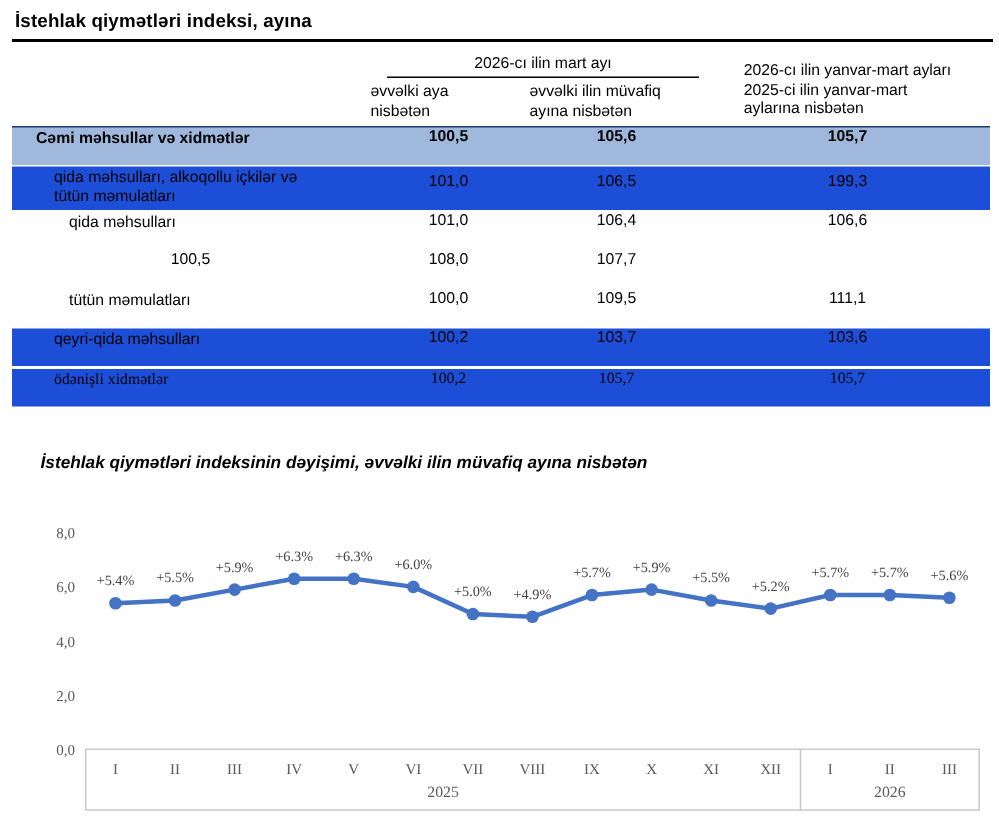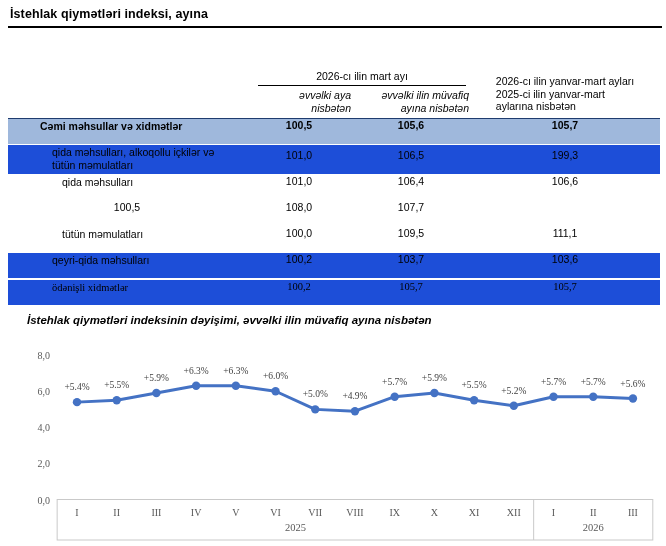--- a/index.html
+++ b/index.html
@@ -11,54 +11,53 @@
   
   .doc-title{
     position:absolute;left:8px;top:7px;width:652px;
     font-size:12.5px;font-weight:bold;
     padding:0 0 5px 2px;
     border-bottom:2.5px solid #000;
     letter-spacing:.1px;
   }
   
   .tbl{position:absolute;left:8px;top:34px;width:652px;font-size:10.5px;}
-  .thead{display:grid;grid-template-columns:238px 224px 190px;margin-top:34px;}
+  .thead{display:grid;grid-template-columns:238px 224px 190px;}
   .th-mid{display:flex;flex-direction:column;}
   .th-group{
     text-align:center;padding:2px 0 3px;margin:0 4px 0 12px;
     border-bottom:1.2px solid #000;
   }
   .th-sub2{display:grid;grid-template-columns:106px 118px;}
   .th-cell{
-    text-align:right;white-space:pre-line;line-height:12.5px;
+    text-align:left;white-space:pre-line;line-height:12.5px;
     padding:3px 1px 4px;
-    font-style:italic;
   }
   .th-right{
     display:flex;align-items:center;justify-content:center;
     white-space:pre-line;line-height:12.5px;padding-top:2px;
   }
   .trow{
     display:grid;grid-template-columns:238px 106px 118px 190px;
     border-top:1px solid #fff;
   }
-  .trow .c1{padding:1px 2px 2px 0;white-space:pre-line;line-height:13px;margin-left:16px;}
+  .trow .c1{padding:1px 2px 2px 0;white-space:pre-line;line-height:13px;}
   .trow .cv{
     display:flex;align-items:flex-end;justify-content:center;
     padding-bottom:12px;line-height:13px;
   }
   .total{background:#9fb8dc;font-weight:bold;border-top:1.5px solid #1f3c6e;}
   .shade{background:#1d4ed8;}
   .gap{border-top:2px solid #fff;font-family:Liberation Serif, serif;}
   .total .c1{padding-left:16px;}
   .ind1 .c1{padding-left:28px;}
   .ind2 .c1{padding-left:38px;}
   
   .chart-title{
-    position:absolute;left:27px;top:314px;width:620px;
+    position:absolute;left:27px;top:303px;width:620px;
     font-size:11.5px;font-weight:bold;font-style:italic;
   }
   #chart-svg{position:absolute;left:0;top:340px;}
   #chart-svg .ax{font:10px "Liberation Serif",serif;}
   #chart-svg .yr{font:10.5px "Liberation Serif",serif;}
   #chart-svg .dl{font:9.5px "Liberation Serif",serif;}
   #chart-svg .box{fill:none;stroke:#c9c9c9;stroke-width:1;}
 </style>
 </head>
 <body>

